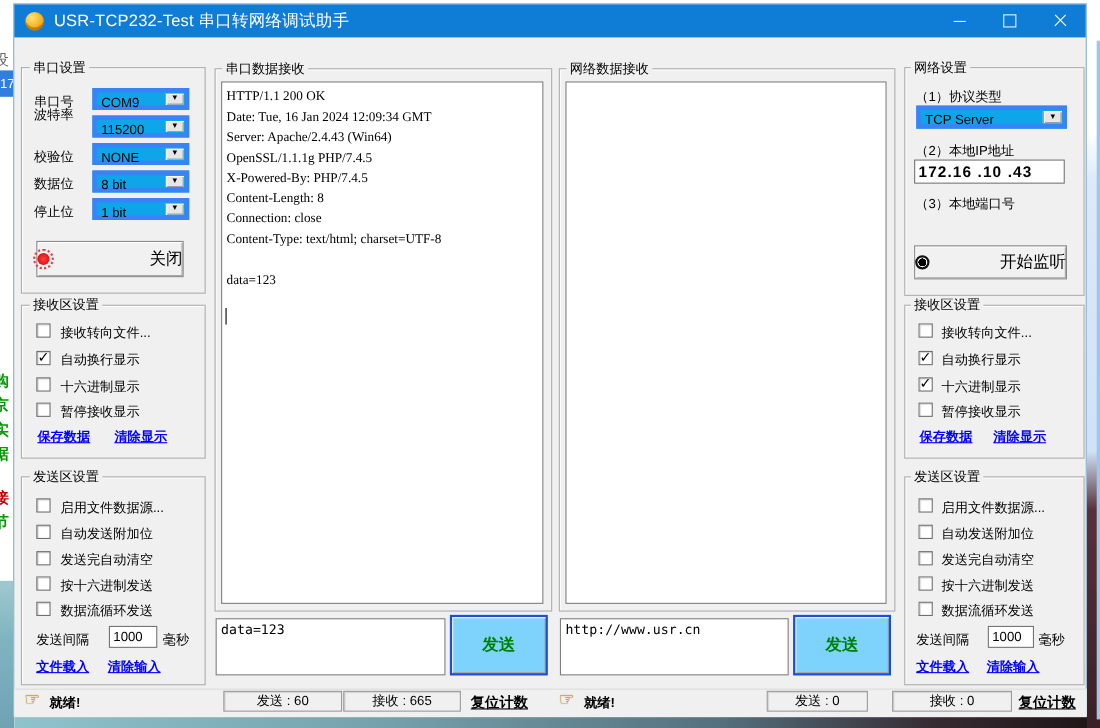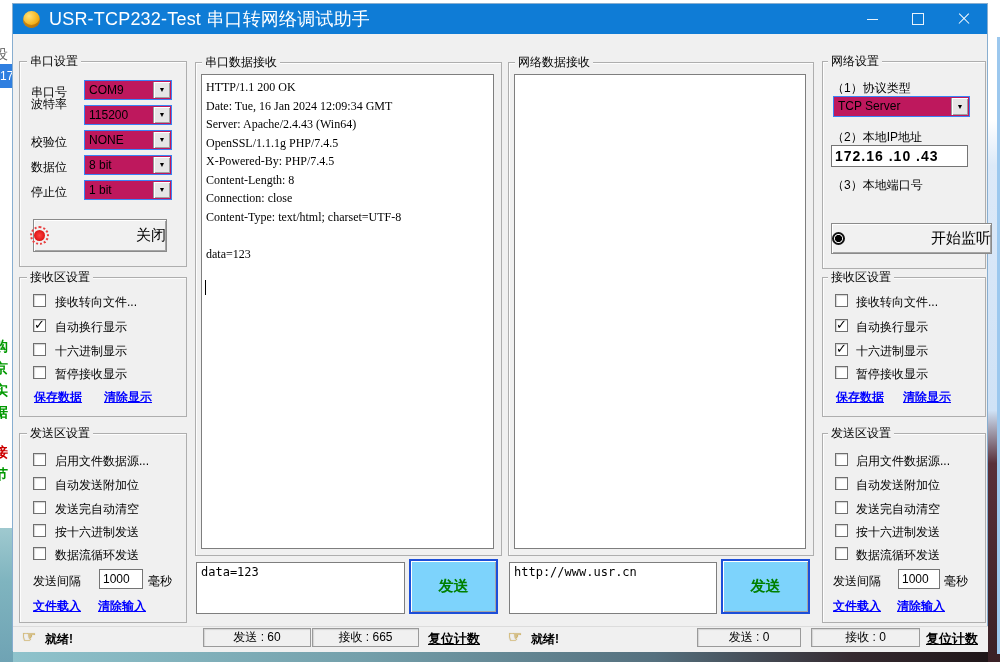--- a/index.html
+++ b/index.html
@@ -22,36 +22,36 @@
   .bg-right{position:absolute;left:988px;top:0;width:12px;height:662px;
           background:linear-gradient(180deg,#ffffff 0%,#ffffff 18%,#dce9f8 25%,#cfe2f6 62%,#59303a 70%,#3a2126 100%);}
 
   
   .window{position:absolute;left:12px;top:3px;width:976px;height:648px;background:#f0f0f0;
           border:1px solid #88aed0;box-sizing:border-box;}
   .titlebar{position:absolute;left:0;top:0;width:100%;height:30px;background:#0f7cd6;display:flex;align-items:center;}
   .app-icon{width:17px;height:17px;border-radius:50%;margin-left:10px;
           background:radial-gradient(circle at 35% 30%,#ffe27a 0%,#f5b31a 55%,#c97d00 100%);
           box-shadow:inset 0 -3px 0 rgba(140,70,0,.45);}
-  .title-text{color:#ffffff;font-size:18px;margin-left:9px;letter-spacing:.2px;}
+  .title-text{color:#ffffff;font-size:15px;margin-left:9px;letter-spacing:.2px;}
   .cap-btns{position:absolute;right:0;top:0;height:30px;display:flex;}
   .cap{width:46px;height:30px;display:flex;align-items:center;justify-content:center;}
   .glyph-min{width:11px;height:1px;background:#eaf3fb;}
   .glyph-max{width:10px;height:10px;border:1px solid #eaf3fb;}
   .glyph-close{position:relative;width:12px;height:12px;}
   .glyph-close:before,.glyph-close:after{content:"";position:absolute;left:-1px;top:5px;width:14px;height:1.4px;background:#ffffff;}
   .glyph-close:before{transform:rotate(45deg);}  .glyph-close:after{transform:rotate(-45deg);}
 
   .menubar{position:absolute;left:0;top:30px;width:100%;height:23px;background:#ffffff;
            border-bottom:1px solid #e2e2e2;display:flex;align-items:center;padding-left:8px;box-sizing:border-box;}
   .menu-item{font-size:12px;color:#000;padding:3px 10px;}
   .groupbox{position:absolute;border:1px solid #aeaeae;box-shadow:inset 1px 1px 0 #fdfdfd;}
   .legend{position:absolute;background:#f0f0f0;font-size:12px;color:#000;padding:0 3px;line-height:12px;z-index:3;white-space:nowrap;}
   .wlabel{position:absolute;font-size:12px;color:#000;white-space:nowrap;}
-  .select{position:absolute;background:#be185d;border:1px solid #3b82f6;box-sizing:border-box;
+  .select{position:absolute;background:#0ea5e9;border:4px solid #3b82f6;box-sizing:border-box;
           font-size:12px;line-height:18px;padding-left:4px;white-space:nowrap;}
   .select .arrow{position:absolute;right:1px;top:1px;bottom:1px;width:16px;background:#e6e6e6;
           border-left:1px solid #9a9a9a;display:flex;align-items:center;justify-content:center;
           font-size:7px;color:#000;box-shadow:inset 1px 1px 0 #fff,inset -1px -1px 0 #9f9f9f;}
   .tinput{position:absolute;background:#fff;border:1px solid #747474;box-sizing:border-box;
           font-size:12px;font-family:"Liberation Sans","DejaVu Sans",sans-serif;padding:1px 3px;outline:none;}
   .btn{position:absolute;background:#f1f1f1;border:1px solid #8a8a8a;box-sizing:border-box;
        box-shadow:inset 1px 1px 0 #ffffff,inset -1px -1px 0 #a5a5a5;
        display:flex;align-items:center;justify-content:space-between;font-size:15px;color:#000;cursor:default;}
   .dot-red{width:11px;height:11px;border-radius:50%;background:radial-gradient(#ff4040,#d00000);
@@ -213,21 +213,21 @@
   <div class="groupbox" style="left:822px;top:61px;width:162px;height:206px"></div>
   <span class="legend" style="left:828px;top:55px">网络设置</span>
   <span class="wlabel" style="left:832px;top:80px">（1）协议类型</span>
   <div class="select" style="left:833px;top:96px;width:137px;height:21px">
     <span>TCP Server</span>
     <span class="arrow">▼</span>
   </div>
   <span class="wlabel" style="left:832px;top:129px">（2）本地IP地址</span>
   <input class="tinput" style="left: 831px; top: 145px; width: 137px; height: 22px; font-weight: bold; font-size: 14px; letter-spacing: 1px;" value="172.16 .10 .43">
   <span class="wlabel" style="left:832px;top:177px">（3）本地端口号</span>
-  <div class="btn" style="left:831px;top:223px;width:161px;height:31px">
+  <div class="btn" style="left:831px;top:223px;width:139px;height:31px">
     <span class="dot-listen"></span>
     <span>开始监听</span>
   </div>
 
   <div class="groupbox" style="left:822px;top:277px;width:162px;height:138px"></div>
   <span class="legend" style="left:828px;top:271px">接收区设置</span>
   <span class="checkbox" style="left:835px;top:294px"></span>
   <span class="cblabel" style="left:856px;top:294px">接收转向文件...</span>
   <span class="checkbox on" style="left:835px;top:319px"></span>
   <span class="cblabel" style="left:856px;top:319px">自动换行显示</span>
@@ -257,17 +257,17 @@
   <span class="link" style="left:897px;top:598px">清除输入</span>
 
   <div class="statusbar"></div>
   <span class="hand" style="left:22px;top:629px">☞</span>
   <span class="ready" style="left:45px;top:631px">就绪!</span>
   <div class="statusbox" style="left:203px;width:108px">发送 : 60</div>
   <div class="statusbox" style="left:312px;width:107px">接收 : 665</div>
   <span class="sreset" style="left:428px">复位计数</span>
   <span class="hand" style="left:508px;top:629px">☞</span>
   <span class="ready" style="left:531px;top:631px">就绪!</span>
-  <div class="statusbox" style="left:697px;width:104px">发送 : 0</div>
+  <div class="statusbox" style="left:697px;width:92px">发送 : 0</div>
   <div class="statusbox" style="left:811px;width:109px">接收 : 0</div>
   <span class="sreset" style="left:926px">复位计数</span>
 
 </div>
 
 </body></html>

